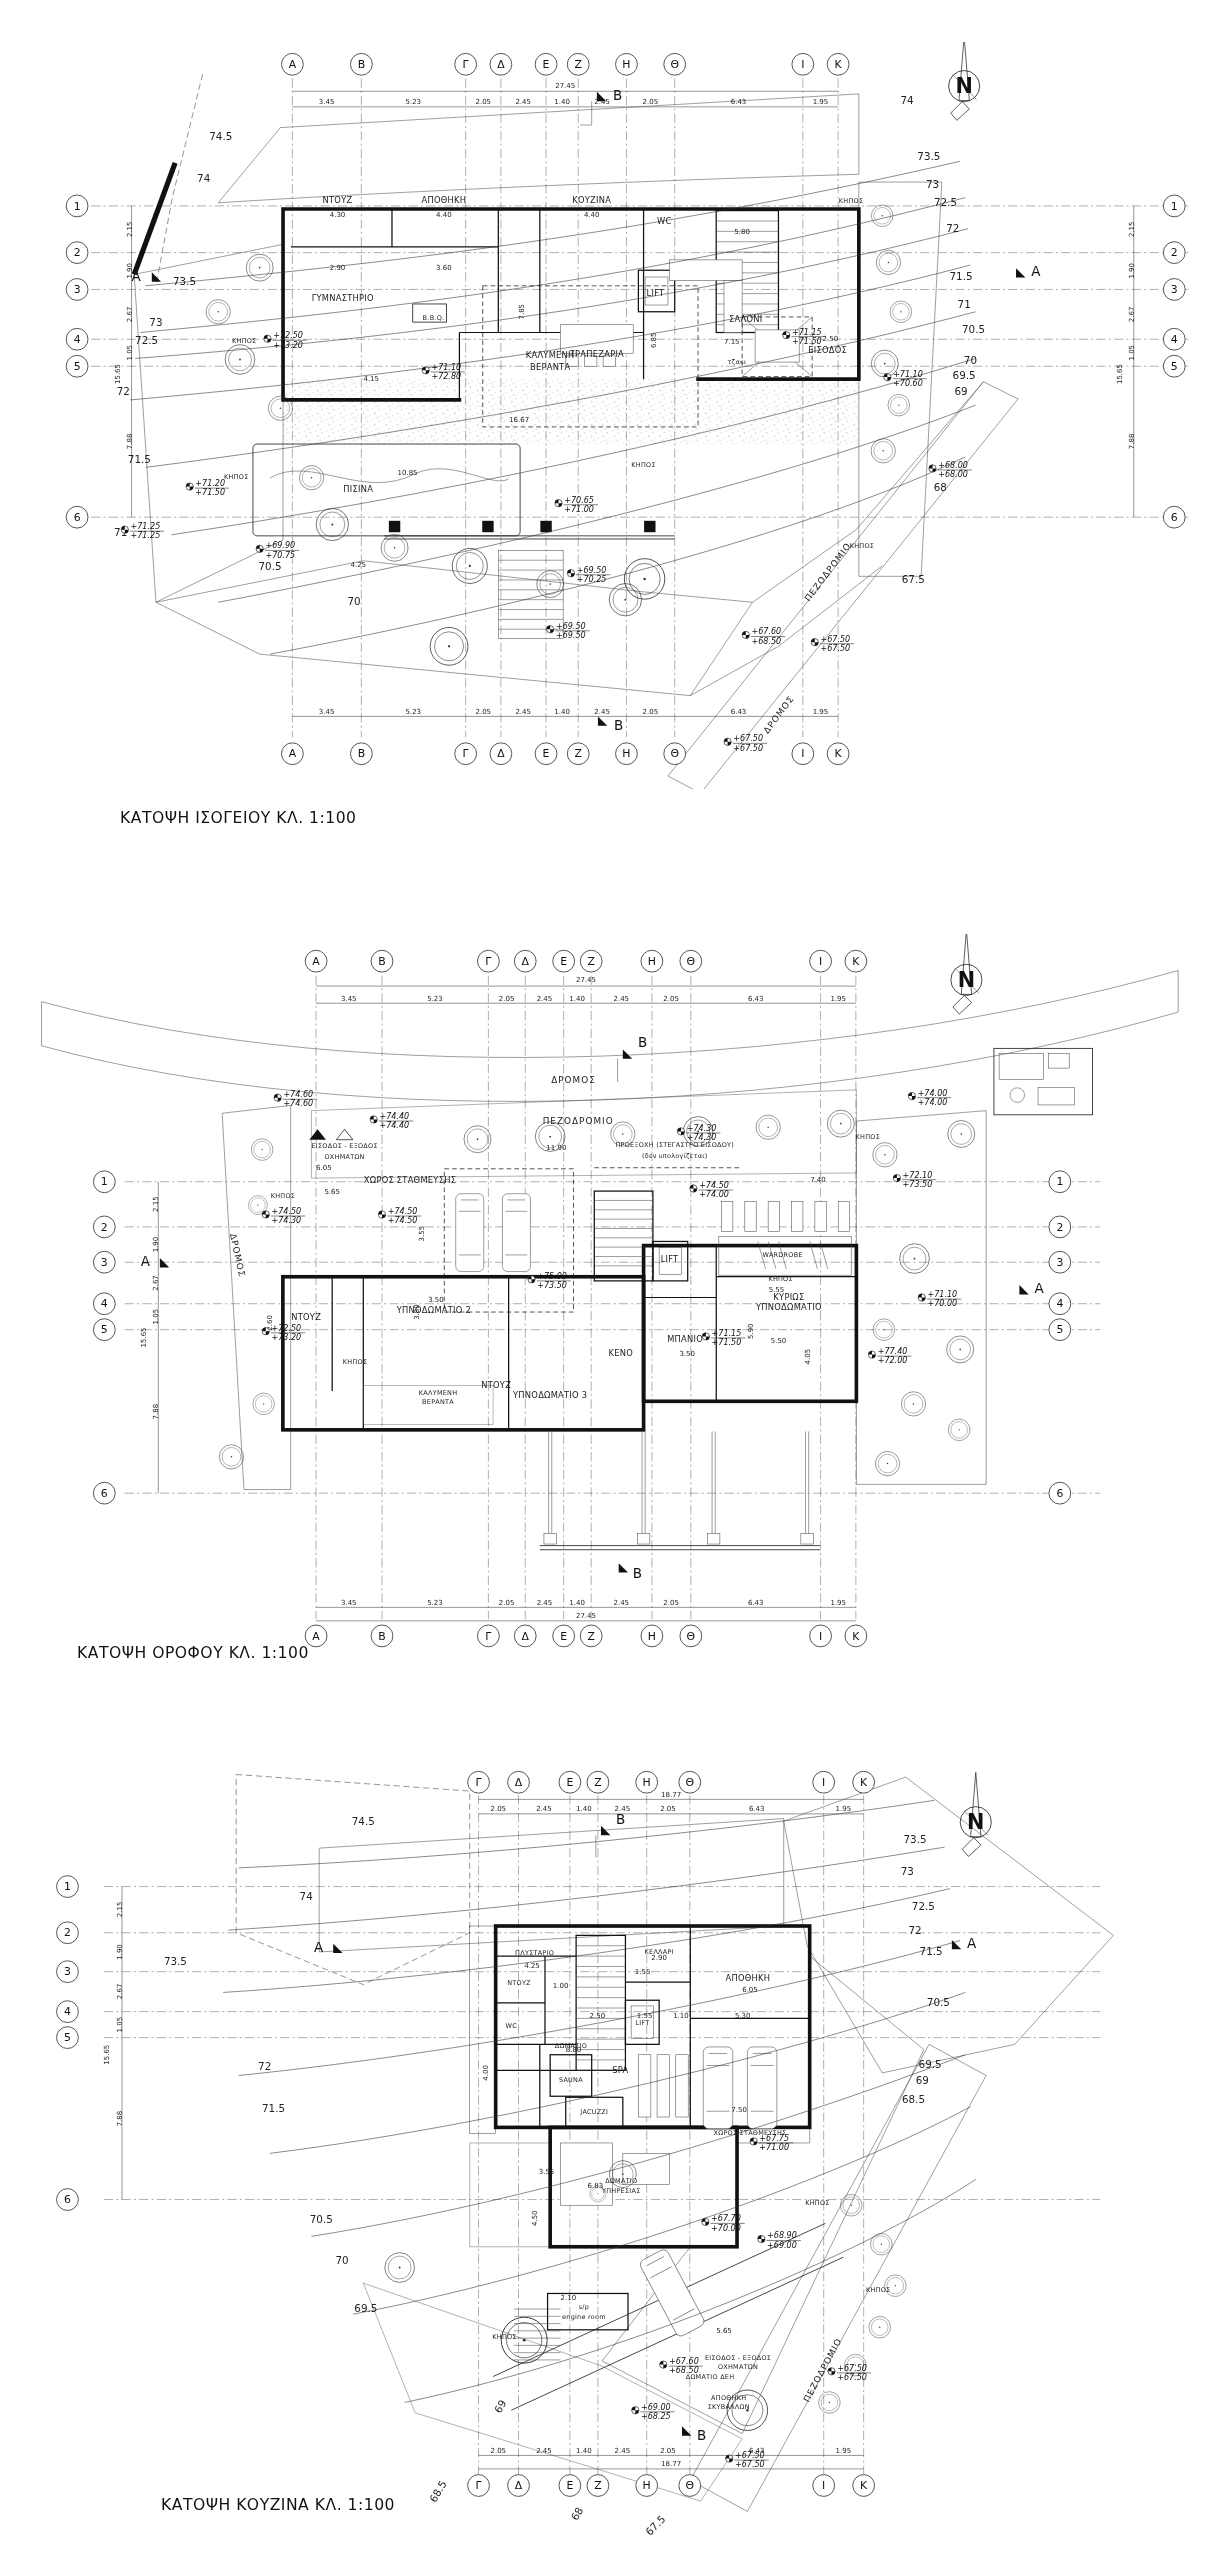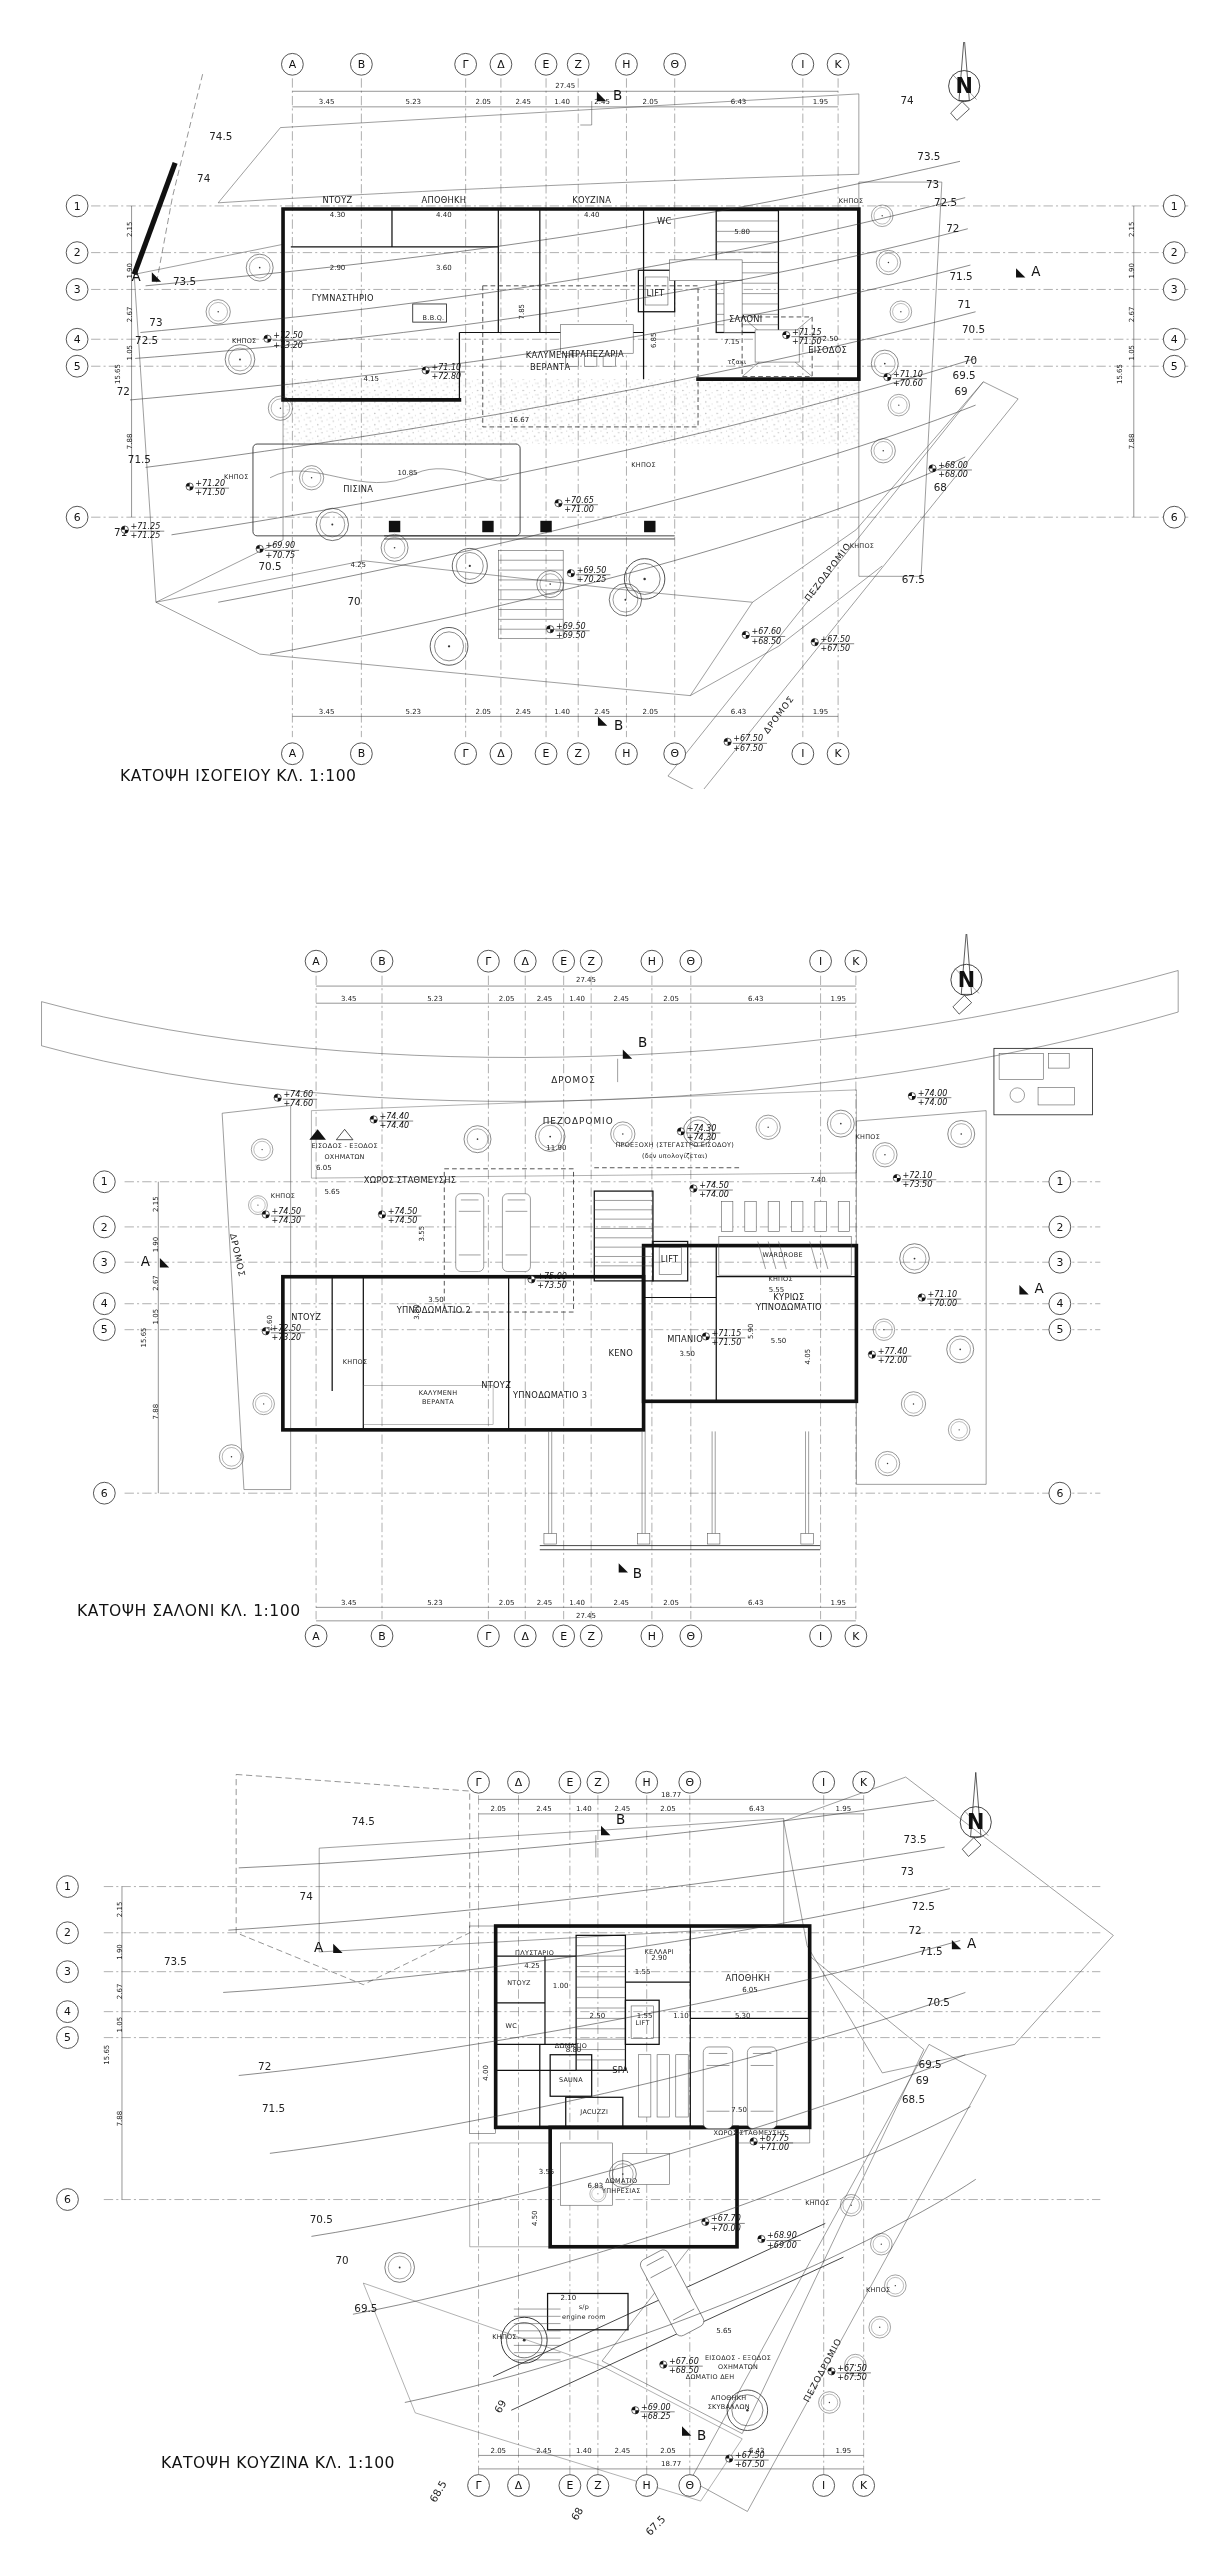--- a/index.html
+++ b/index.html
@@ -1,19 +1,19 @@
 <!DOCTYPE html>
 <html style="font-size:8.3px"><head>
 <meta charset="utf-8">
 <style>
   html,body{margin:0;padding:0;background:#fff;}
   body{width:1214px;height:2576px;position:relative;font-family:"DejaVu Sans",sans-serif;overflow:hidden;}
   .plan{position:absolute;left:0;}
   svg{display:block;}
-  .title{position:absolute;font-size:15.6px;color:#111;letter-spacing:0.5px;white-space:nowrap;}
+  .title{position:absolute;font-size:15.6px;color:#111;letter-spacing:0.5px;white-space:nowrap;margin-top:42px;}
   
   .thin{stroke:#444;stroke-width:1;fill:none;}
   .med{stroke:#222;stroke-width:1.6;fill:none;}
   .wall{stroke:#111;stroke-width:7;fill:none;stroke-linecap:square;}
   .part{stroke:#111;stroke-width:2.4;fill:none;}
   .dash{stroke:#555;stroke-width:1.2;fill:none;stroke-dasharray:12 7;}
   .bdash{stroke:#333;stroke-width:1.6;fill:none;stroke-dasharray:9 6;}
   .gline{stroke:#666;stroke-width:1;fill:none;stroke-dasharray:18 6 4 6;}
   .cont{stroke:#333;stroke-width:1.1;fill:none;}
   .dimline{stroke:#333;stroke-width:1;fill:none;}
@@ -747,21 +747,21 @@
     <polygon points="308,624 326,642 308,642" fill="#111"></polygon>
     <text class="sec" x="2002" y="692">A</text>
     <polygon points="1964,676 1982,694 1964,694" fill="#111"></polygon>
   </g>
   <g>
     <use href="#northg" transform="translate(1862,88)"></use>
     <text class="north" x="1862" y="102">N</text>
   </g>
 </svg>
 </div>
-<div class="title" style="left:77px;top:1602px;">ΚΑΤΟΨΗ ΣΑΛΟΝΙ ΚΛ. 1:100</div>
+<div class="title" style="left:77px;top:1602px;">ΚΑΤΟΨΗ ΟΡΟΦΟΥ ΚΛ. 1:100</div>
 
 <div class="plan" style="top:1712px;">
 <svg width="1214" height="864" viewBox="0 0 2339 1664">
 
   <g>
     <path class="gline" d="M922,160 V1470 M999,160 V1470 M1098,160 V1470 M1152,160 V1470 M1246,160 V1470 M1329,160 V1470 M1587,160 V1470 M1664,160 V1470"></path>
   </g>
   <g>
     <path class="gline" d="M200,336 H2120 M200,425 H2120 M200,500 H2120 M200,577 H2120 M200,627 H2120 M200,939 H2120"></path>
   </g>

